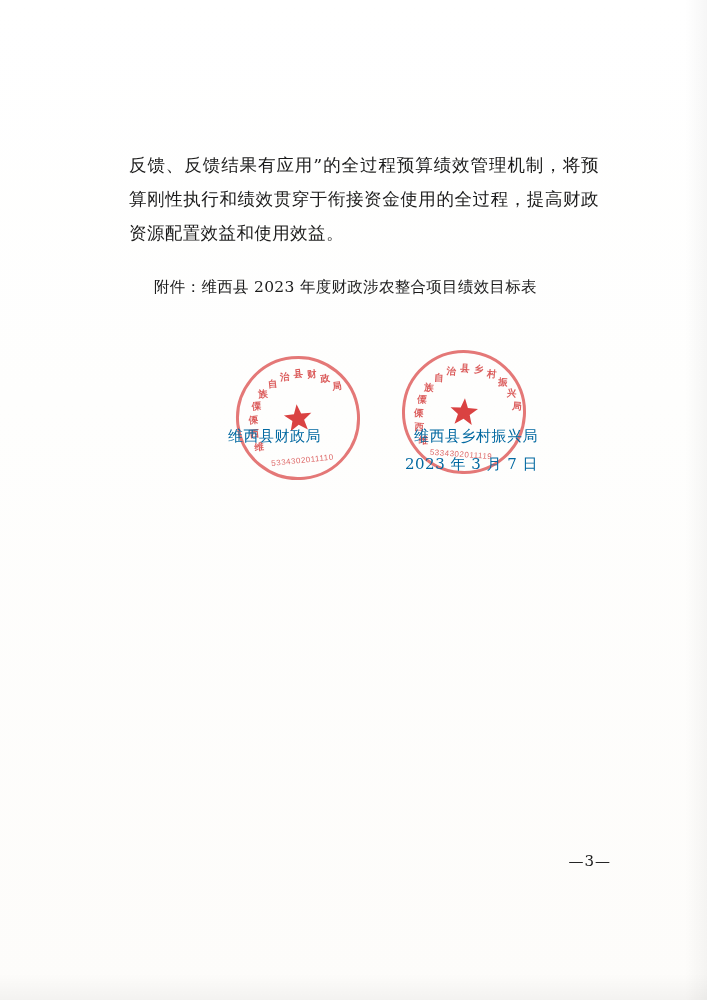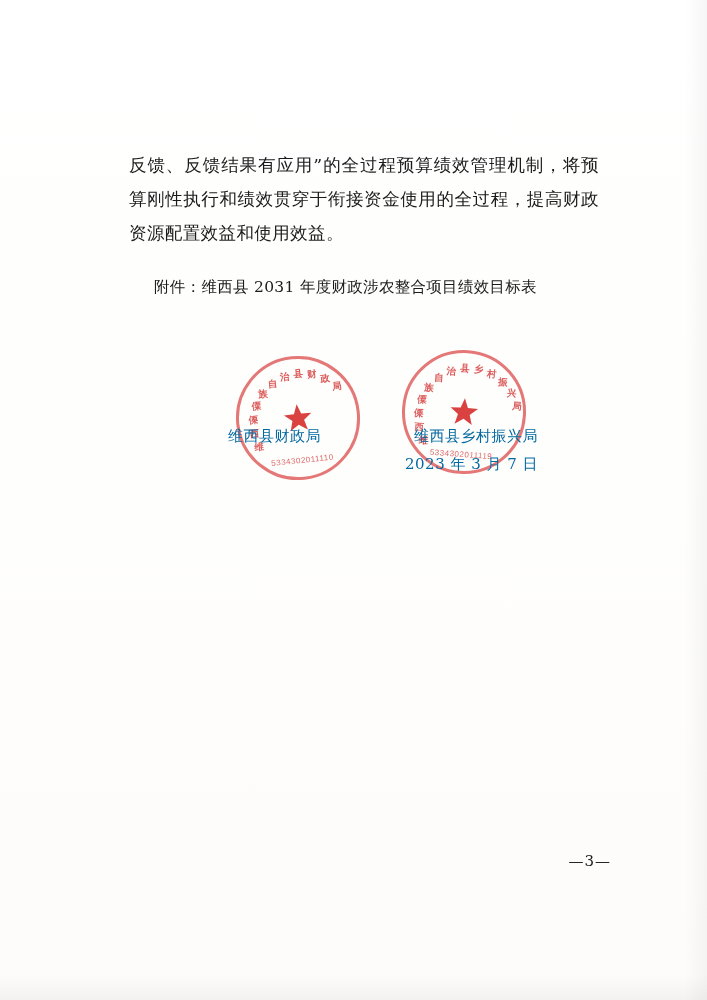--- a/index.html
+++ b/index.html
@@ -170,21 +170,21 @@
 </head>
 <body>
 
 <div class="page">
   <div class="scan-tint"></div>
 
   <div class="body-text">
     <p>反馈、反馈结果有应用”的全过程预算绩效管理机制，将预算刚性执行和绩效贯穿于衔接资金使用的全过程，提高财政资源配置效益和使用效益。</p>
   </div>
 
-  <div class="attachment">附件：维西县 2031 年度财政涉农整合项目绩效目标表</div>
+  <div class="attachment">附件：维西县 2023 年度财政涉农整合项目绩效目标表</div>
 
   <div class="signature-block">
 
     <div class="stamp stamp-1">
       <div class="stamp-inner">
         <div class="arc-text">
           <span style="transform: rotate(-112deg) translate(0, -50px) rotate(112deg);">维</span>
           <span style="transform: rotate(-96deg) translate(0, -50px) rotate(96deg);">西</span>
           <span style="transform: rotate(-80deg) translate(0, -50px) rotate(80deg);">傈</span>
           <span style="transform: rotate(-64deg) translate(0, -50px) rotate(64deg);">僳</span>

